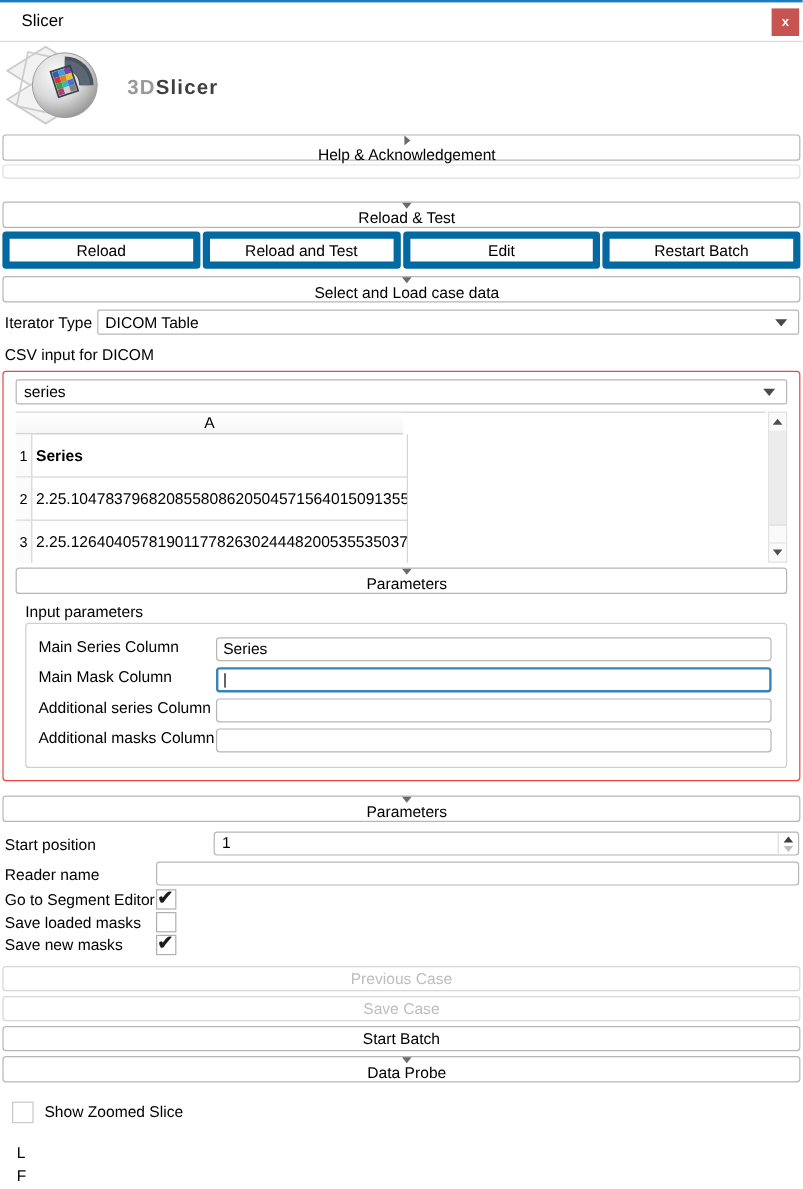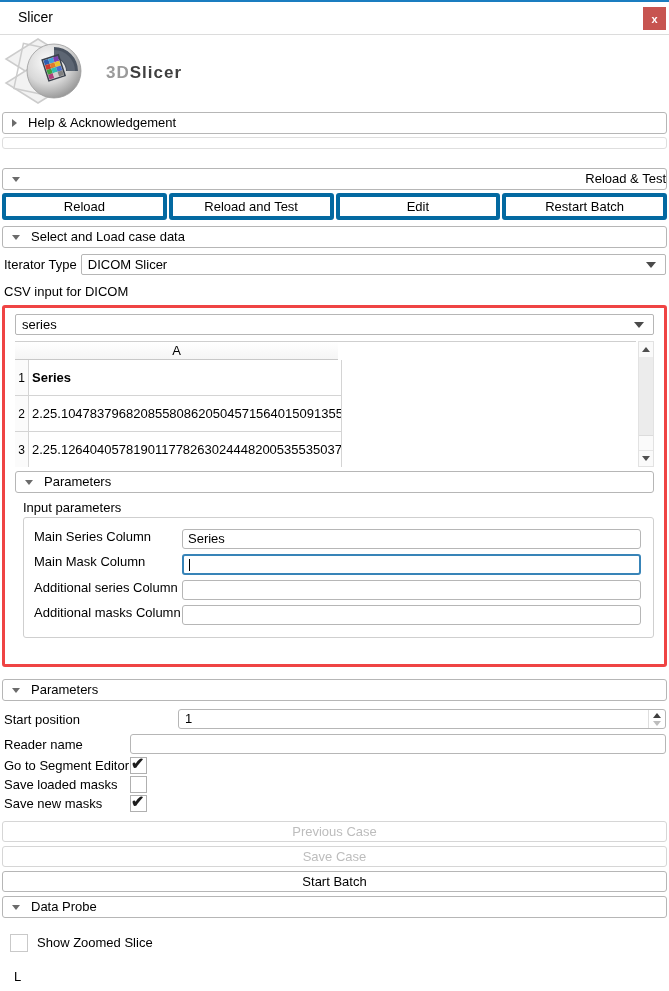--- a/index.html
+++ b/index.html
@@ -12,39 +12,39 @@
   .titlebar{position:relative;height:32px;border-bottom:1px solid #dcdcdc;}
   .title{position:absolute;left:18px;top:7px;font-size:14px;}
   .close-btn{position:absolute;right:3px;top:5px;width:23px;height:23px;background:#c75450;
     color:#fff;display:flex;align-items:center;justify-content:center;font-size:11px;font-weight:bold;cursor:default;}
   .logo-row{height:72px;display:flex;align-items:center;padding-left:4px;}
   .logo-text{font-size:17px;letter-spacing:1px;margin-left:6px;margin-top:4px;}
   .logo-3d{color:#9a9a9a;font-weight:600;}
   .logo-slicer{color:#3f3f3f;font-weight:700;}
 
   .sec{margin:5px 2px 0;height:20px;border:1px solid #b6b6b6;border-radius:3px;background:#fff;
-    display:flex;align-items:center;padding-left:9px;gap:11px;}
+    display:flex;align-items:center;padding-left:9px;flex-direction:column;}
   .sec-label{padding-bottom:1px;}
   .tri-down{width:0;height:0;border-left:4px solid transparent;border-right:4px solid transparent;border-top:5px solid #6b6b6b;}
   .tri-right{width:0;height:0;border-top:4px solid transparent;border-bottom:4px solid transparent;border-left:5px solid #6b6b6b;}
   .strip{margin:3px 2px 0;height:10px;border:1px solid #dedede;border-radius:3px;}
 
   .btn-row{display:flex;gap:2px;margin:3px 2px 0;}
-  .btn{flex:1;height:19px;border:4px solid #0369a1;border-radius:3px;background:#fff;
+  .btn{flex:1;height:19px;border:6px solid #0369a1;border-radius:3px;background:#fff;
     text-align:center;line-height:19px;}
 
   .row-line{display:flex;align-items:center;margin:6px 0 0 4px;}
   .row-line .lbl{white-space:nowrap;}
   .combo{position:relative;flex:1;height:19px;border:1px solid #b6b6b6;border-radius:2px;
     margin-left:4px;margin-right:3px;padding-left:6px;line-height:19px;background:#fff;}
   .combo-arrow{position:absolute;right:9px;top:7px;width:0;height:0;
     border-left:5px solid transparent;border-right:5px solid transparent;border-top:6px solid #4a4a4a;}
   .plain-label{margin:9px 0 0 4px;height:15px;}
 
-  .outer-box{margin:6px 2px 0;border:3px solid #ef4444;border-radius:3px;padding:6px 10px 26px;}
+  .outer-box{margin:6px 2px 0;border:1px solid #ef4444;border-radius:3px;padding:6px 10px 10px;}
   .outer-box .combo{margin-left:0;margin-right:0;}
 
   .tablewrap{position:relative;margin-top:6px;height:126px;}
   .tbl{position:absolute;left:0;top:0;right:18px;border-top:1px solid #cfcfcf;}
   .tbl-head{height:17px;border-bottom:1px solid #c8c8c8;background:linear-gradient(#ffffff,#f5f5f5);
     width:323px;text-align:center;line-height:17px;font-size:13px;}
   .trow{display:flex;}
   .tnum{width:13px;border-right:1px solid #d4d4d4;border-bottom:1px solid #d4d4d4;background:#fbfbfb;
     display:flex;align-items:center;justify-content:center;font-size:12px;}
   .tcell{width:309px;border-right:1px solid #d4d4d4;border-bottom:1px solid #d4d4d4;
@@ -163,21 +163,21 @@
 </div>
 
 <div class="sec" style="margin-top:6px;">
   <span class="tri-down"></span>
   <span class="sec-label">Select and Load case data</span>
 </div>
 
 <div class="row-line">
   <span class="lbl">Iterator Type</span>
   <div class="combo">
-    <span>DICOM Slicer</span>
+    <span>DICOM Table</span>
     <span class="combo-arrow"></span>
   </div>
 </div>
 
 <div class="plain-label">CSV input for DICOM</div>
 
 <div class="outer-box">
   <div class="combo">
     <span>series</span>
     <span class="combo-arrow"></span>

